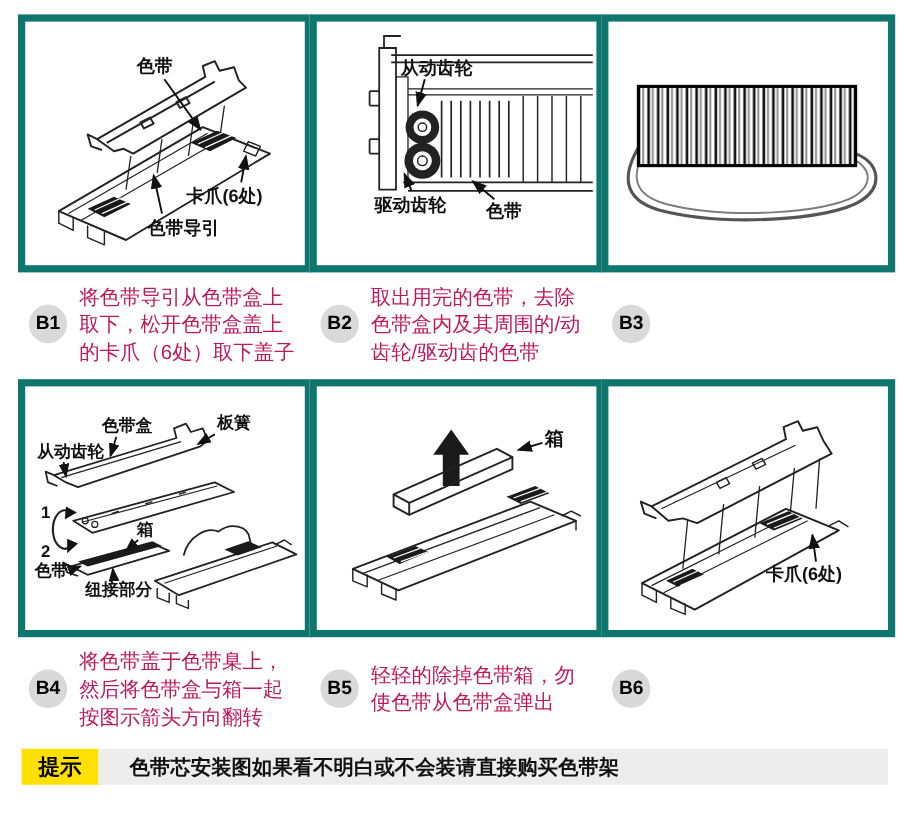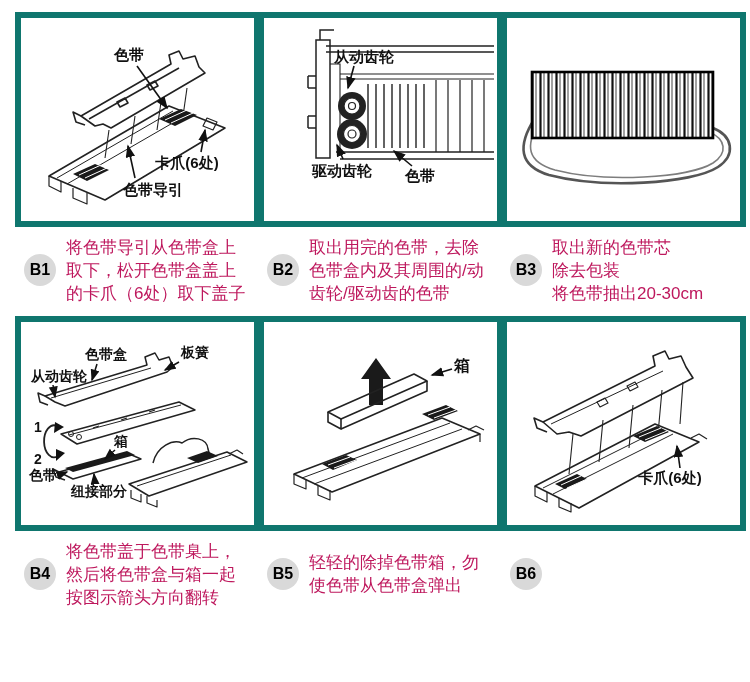--- a/index.html
+++ b/index.html
@@ -150,23 +150,20 @@
           </defs>
           <g fill="none" stroke="#555" stroke-linecap="round">
             <path d="M28 100 C 10 128, 12 148, 42 157 C 95 171, 185 166, 211 149 C 229 137, 226 118, 206 110" stroke-width="2.6"></path>
             <path d="M32 104 C 18 128, 20 144, 48 152 C 98 165, 182 160, 206 145 C 221 135, 219 121, 202 114" stroke-width="1.6" stroke="#7d7d7d"></path>
           </g>
           <rect x="25" y="54" width="181" height="66" fill="url(#rib3)" stroke="#000" stroke-width="2.6"></rect>
         </svg>
       </div>
       <div class="caption">
         <div class="step-badge">B3</div>
-        <div class="caption-text">取出新的色带芯
-除去包装
-将色带抽出20-30cm</div>
       </div>
     </div>
 
     <div class="cell">
       <div class="panel">
         <svg viewBox="0 0 233 203">
           <defs>
               <marker id="ar4" markerWidth="10" markerHeight="8" refX="7" refY="3" orient="auto">
             <path d="M0 0 L8 3 L0 6 Z" fill="#111"></path>
               </marker>
@@ -285,14 +282,20 @@
           <text x="163" y="161" font-size="15" text-anchor="middle">卡爪(6处)</text>
         </svg>
       </div>
       <div class="caption">
         <div class="step-badge">B6</div>
       </div>
     </div>
 
   </div>
 
+  <div class="footer">
+    <div class="badge-yellow footer-badge">提示</div>
+    <div class="footer-bar">
+      <span>色带芯安装图如果看不明白或不会装请直接购买色带架</span>
+    </div>
+  </div>
 
 </div>
 
 </body></html>

